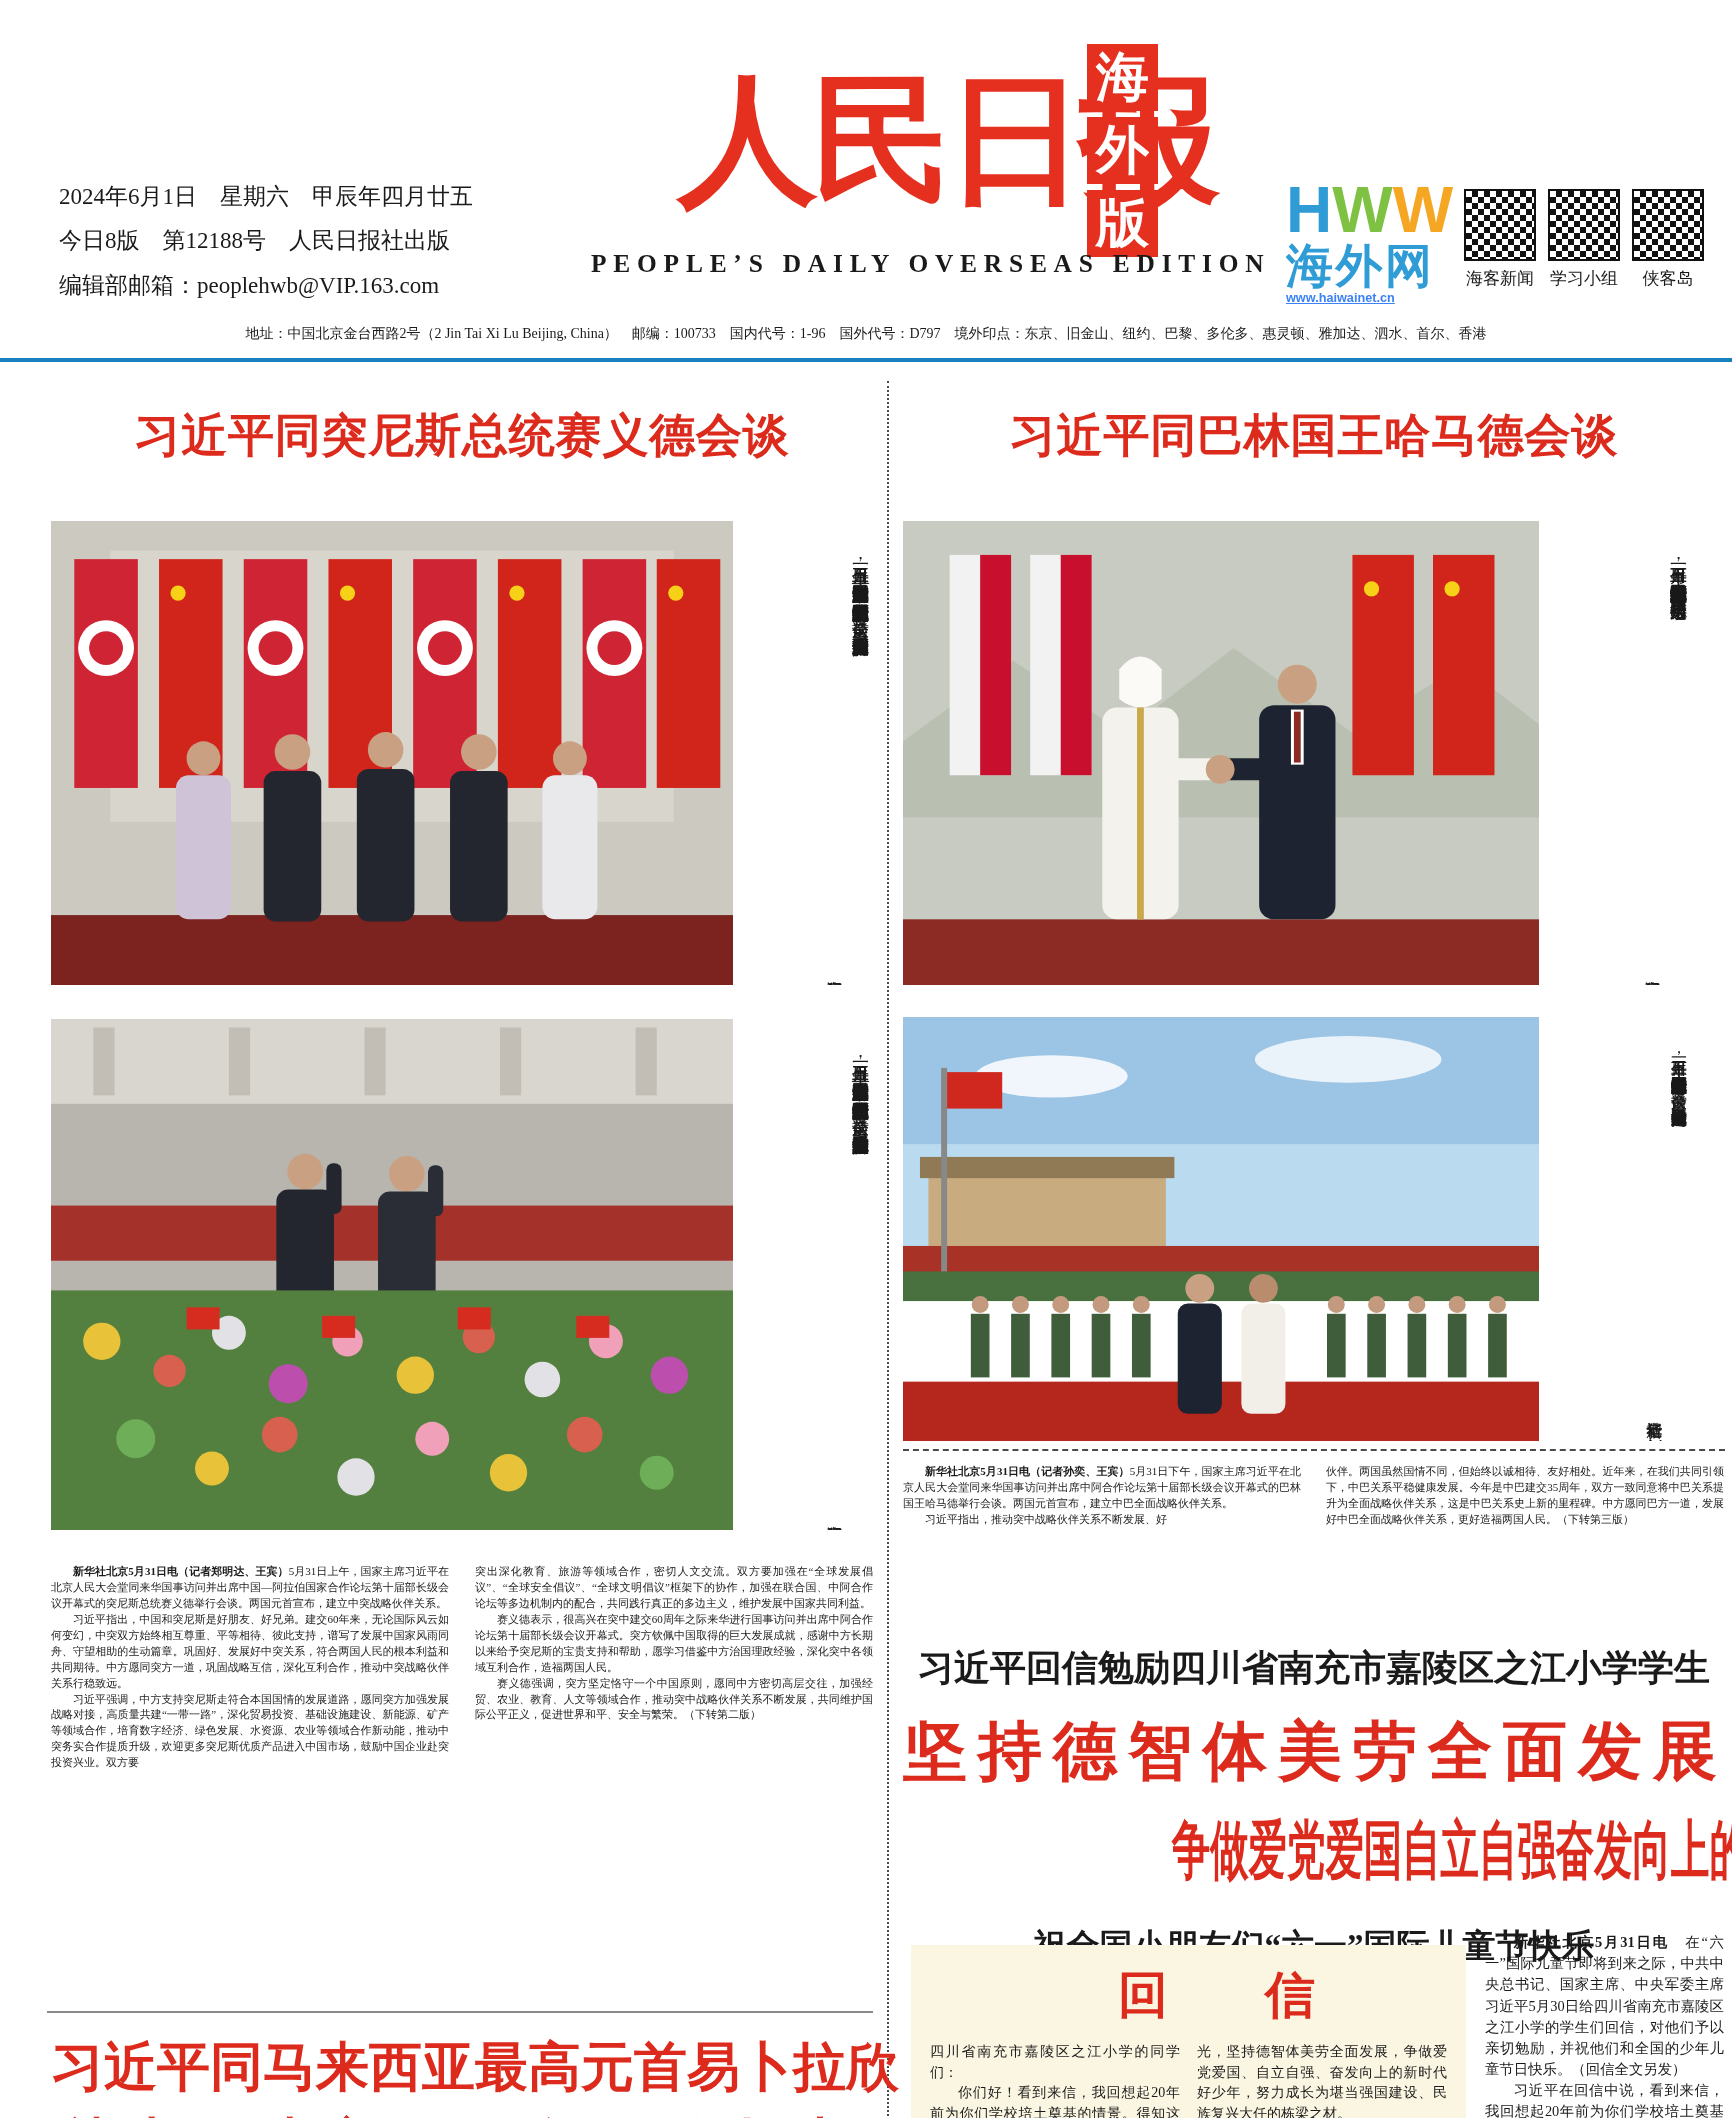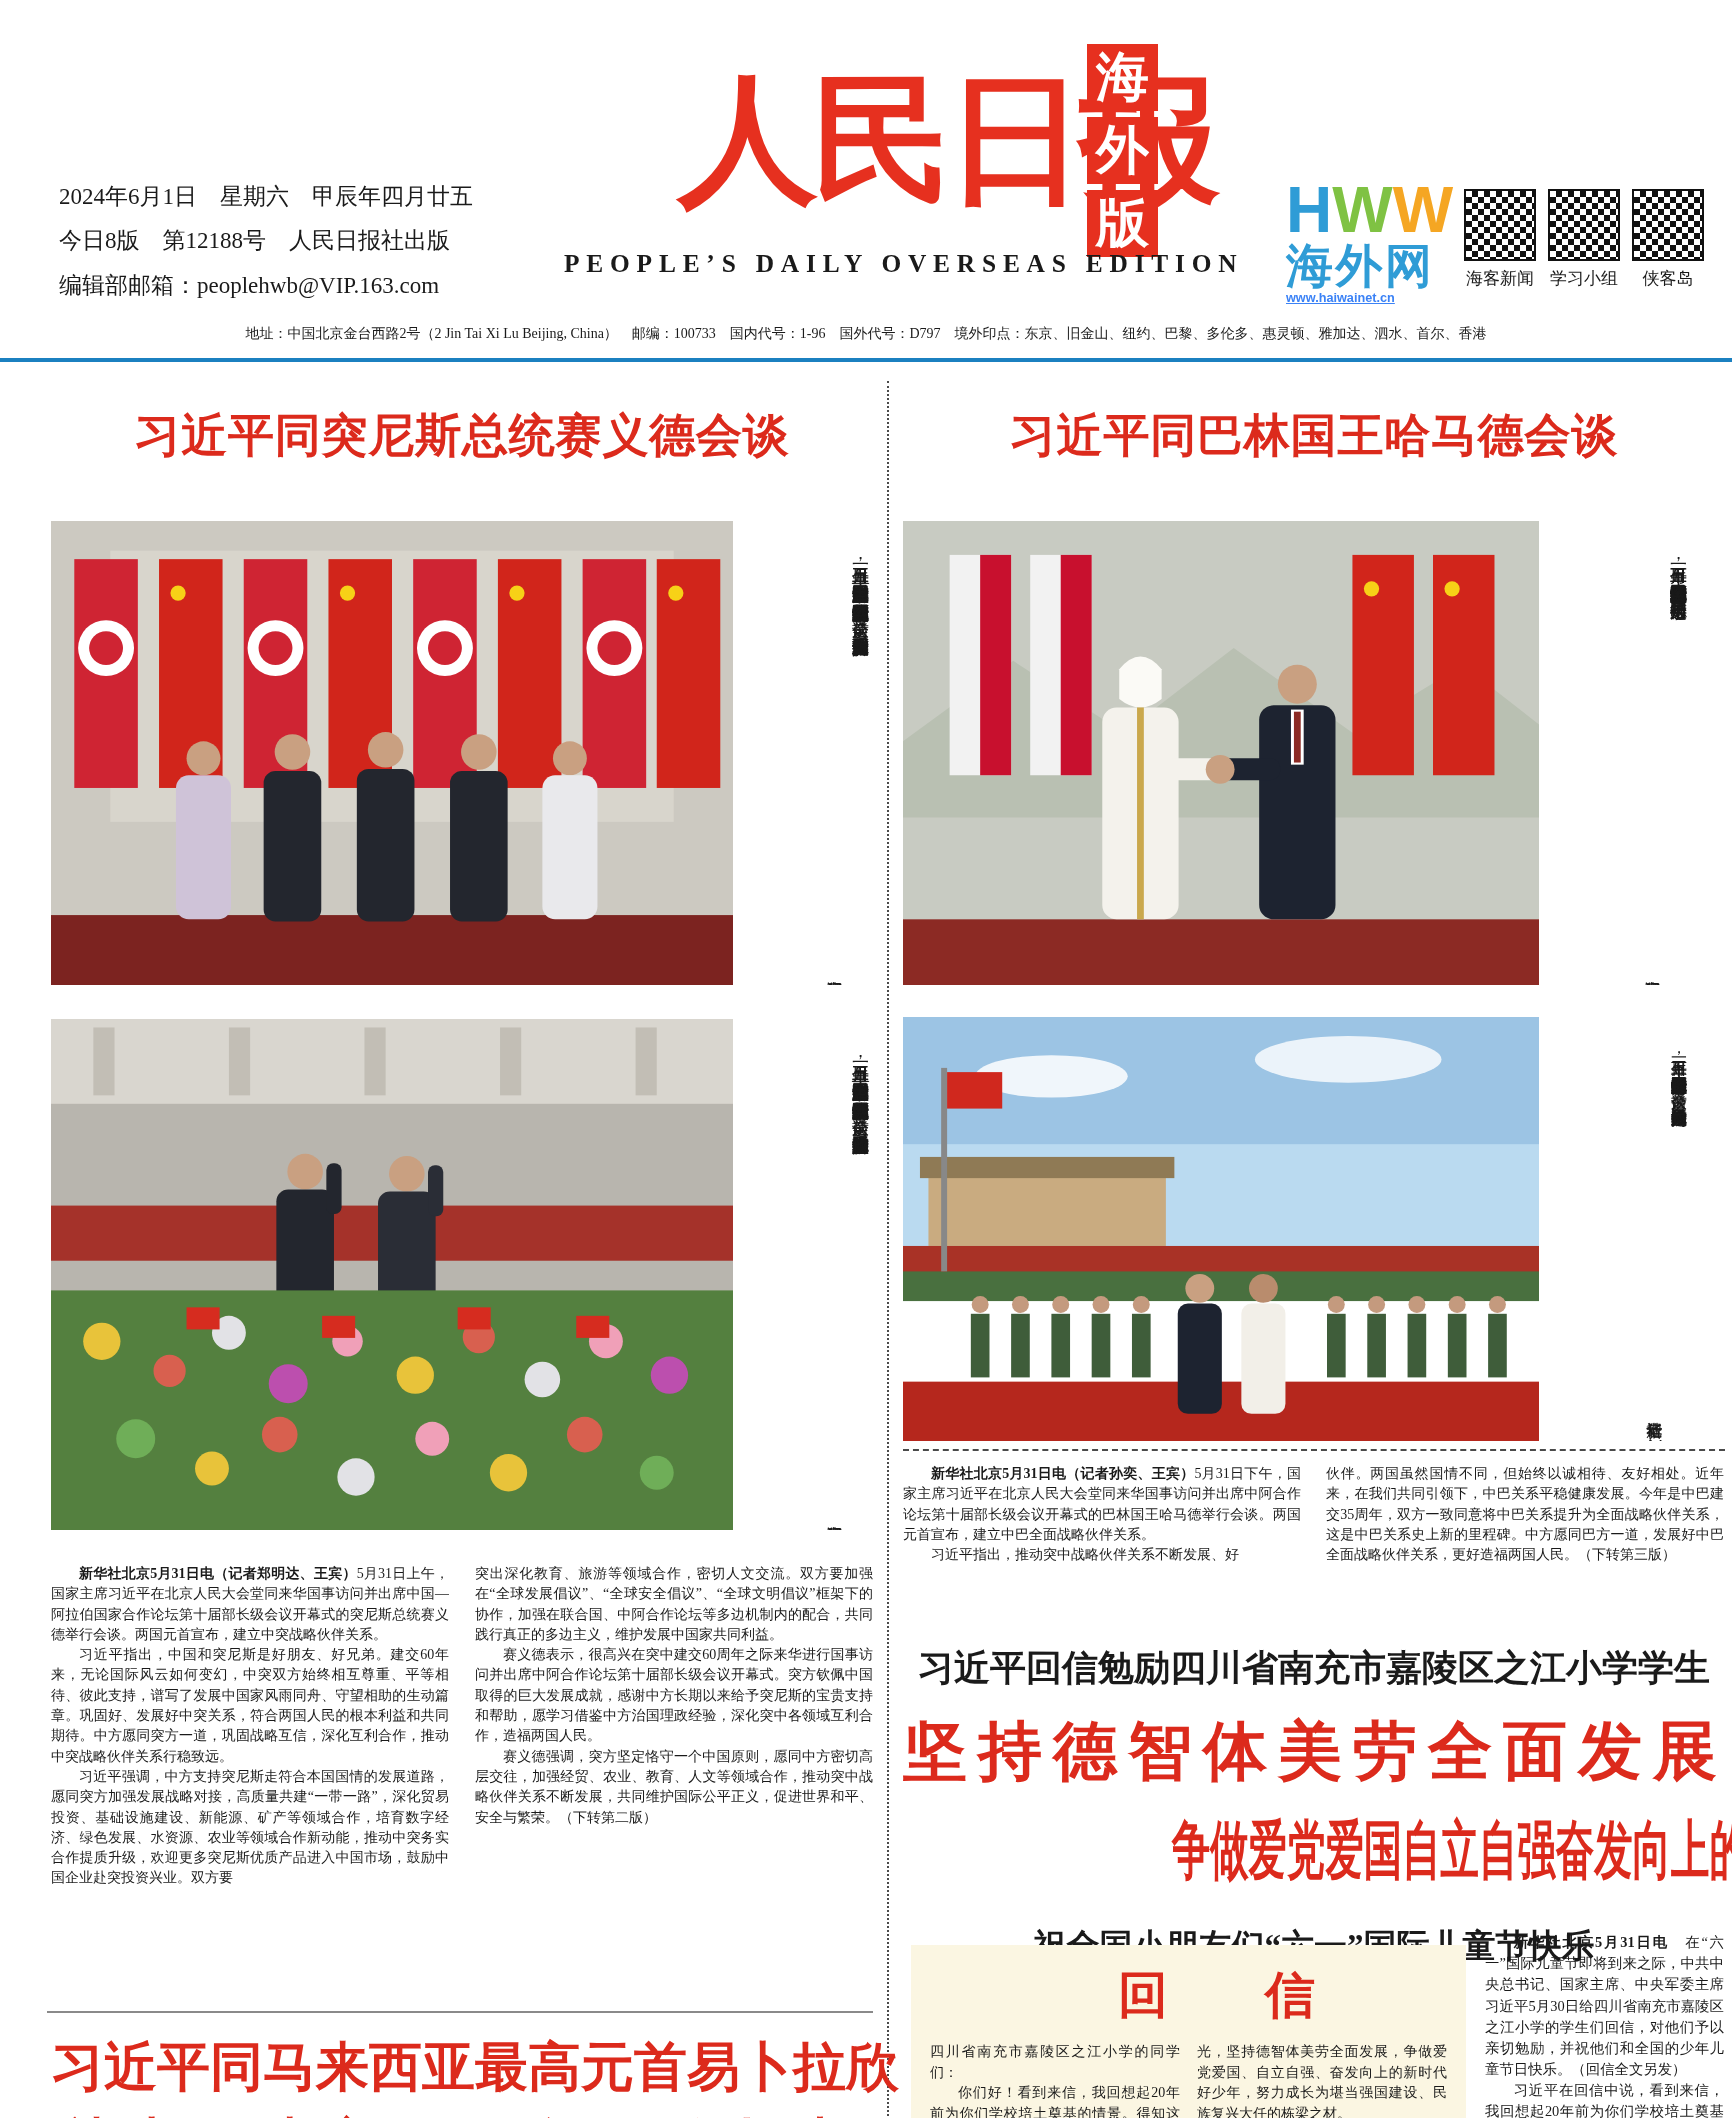--- a/index.html
+++ b/index.html
@@ -35,21 +35,21 @@
   .headline-red{color:var(--red);font-weight:bold;text-align:center;white-space:nowrap;}
   .h-main{font-size:46px;letter-spacing:0.8px;}
   .kicker{font-size:36px;font-weight:bold;text-align:center;white-space:nowrap;}
   .bigred1{font-size:64px;letter-spacing:11px;}
   .bigred2{font-size:64px;}
   .squeeze{display:inline-block;transform:scale(0.60,1);transform-origin:center;white-space:nowrap;}
   .wish{font-size:33px;font-weight:bold;text-align:center;white-space:nowrap;}
   .mal-red{font-size:53px;}
   .mal-red2{letter-spacing:12.7px;}
   
-  .col{font-size:14px;line-height:1.45;text-align:justify;overflow:hidden;}
+  .col{font-size:11px;line-height:1.45;text-align:justify;overflow:hidden;}
   .col p{margin:0;text-indent:2em;}
   .col p.cont{text-indent:0;}
   .lead{font-weight:bold;}
   
   .vcap{writing-mode:vertical-rl;text-orientation:upright;font-size:17px;line-height:1.55;
         overflow:hidden;text-align:justify;}
   .vcap .cap{margin:0;}
   .vcap .credit{margin:0;text-align:end;}
   .vcap .credit .name{font-weight:bold;}
   
@@ -76,21 +76,21 @@
   </div>
 
   <div class="abs" style="left:678px;top:47px;">
     <span class="masthead-cn">人民日报</span>
   </div>
   <div class="abs edition-box" style="left:1087px;top:44px;">
     <div class="ch">海</div>
     <div class="ch">外</div>
     <div class="ch">版</div>
   </div>
-  <div class="abs masthead-en" style="left:564px;top:249px;">PEOPLE’S DAILY OVERSEAS EDITION</div>
+  <div class="abs masthead-en" style="left:591px;top:249px;">PEOPLE’S DAILY OVERSEAS EDITION</div>
 
   <div class="abs" style="left:1286px;top:178px;width:169px;">
     <div>
       <span class="hww-letter" style="color:#2f9cd6;">H</span><span class="hww-letter" style="color:#7fc243;">W</span><span class="hww-letter" style="color:#f5a623;">W</span>
     </div>
     <div class="hww-name">海外网</div>
     <div class="hww-url">www.haiwainet.cn</div>
   </div>
 
   <div class="abs" style="left:1464px;top:189px;display:flex;gap:12px;">

